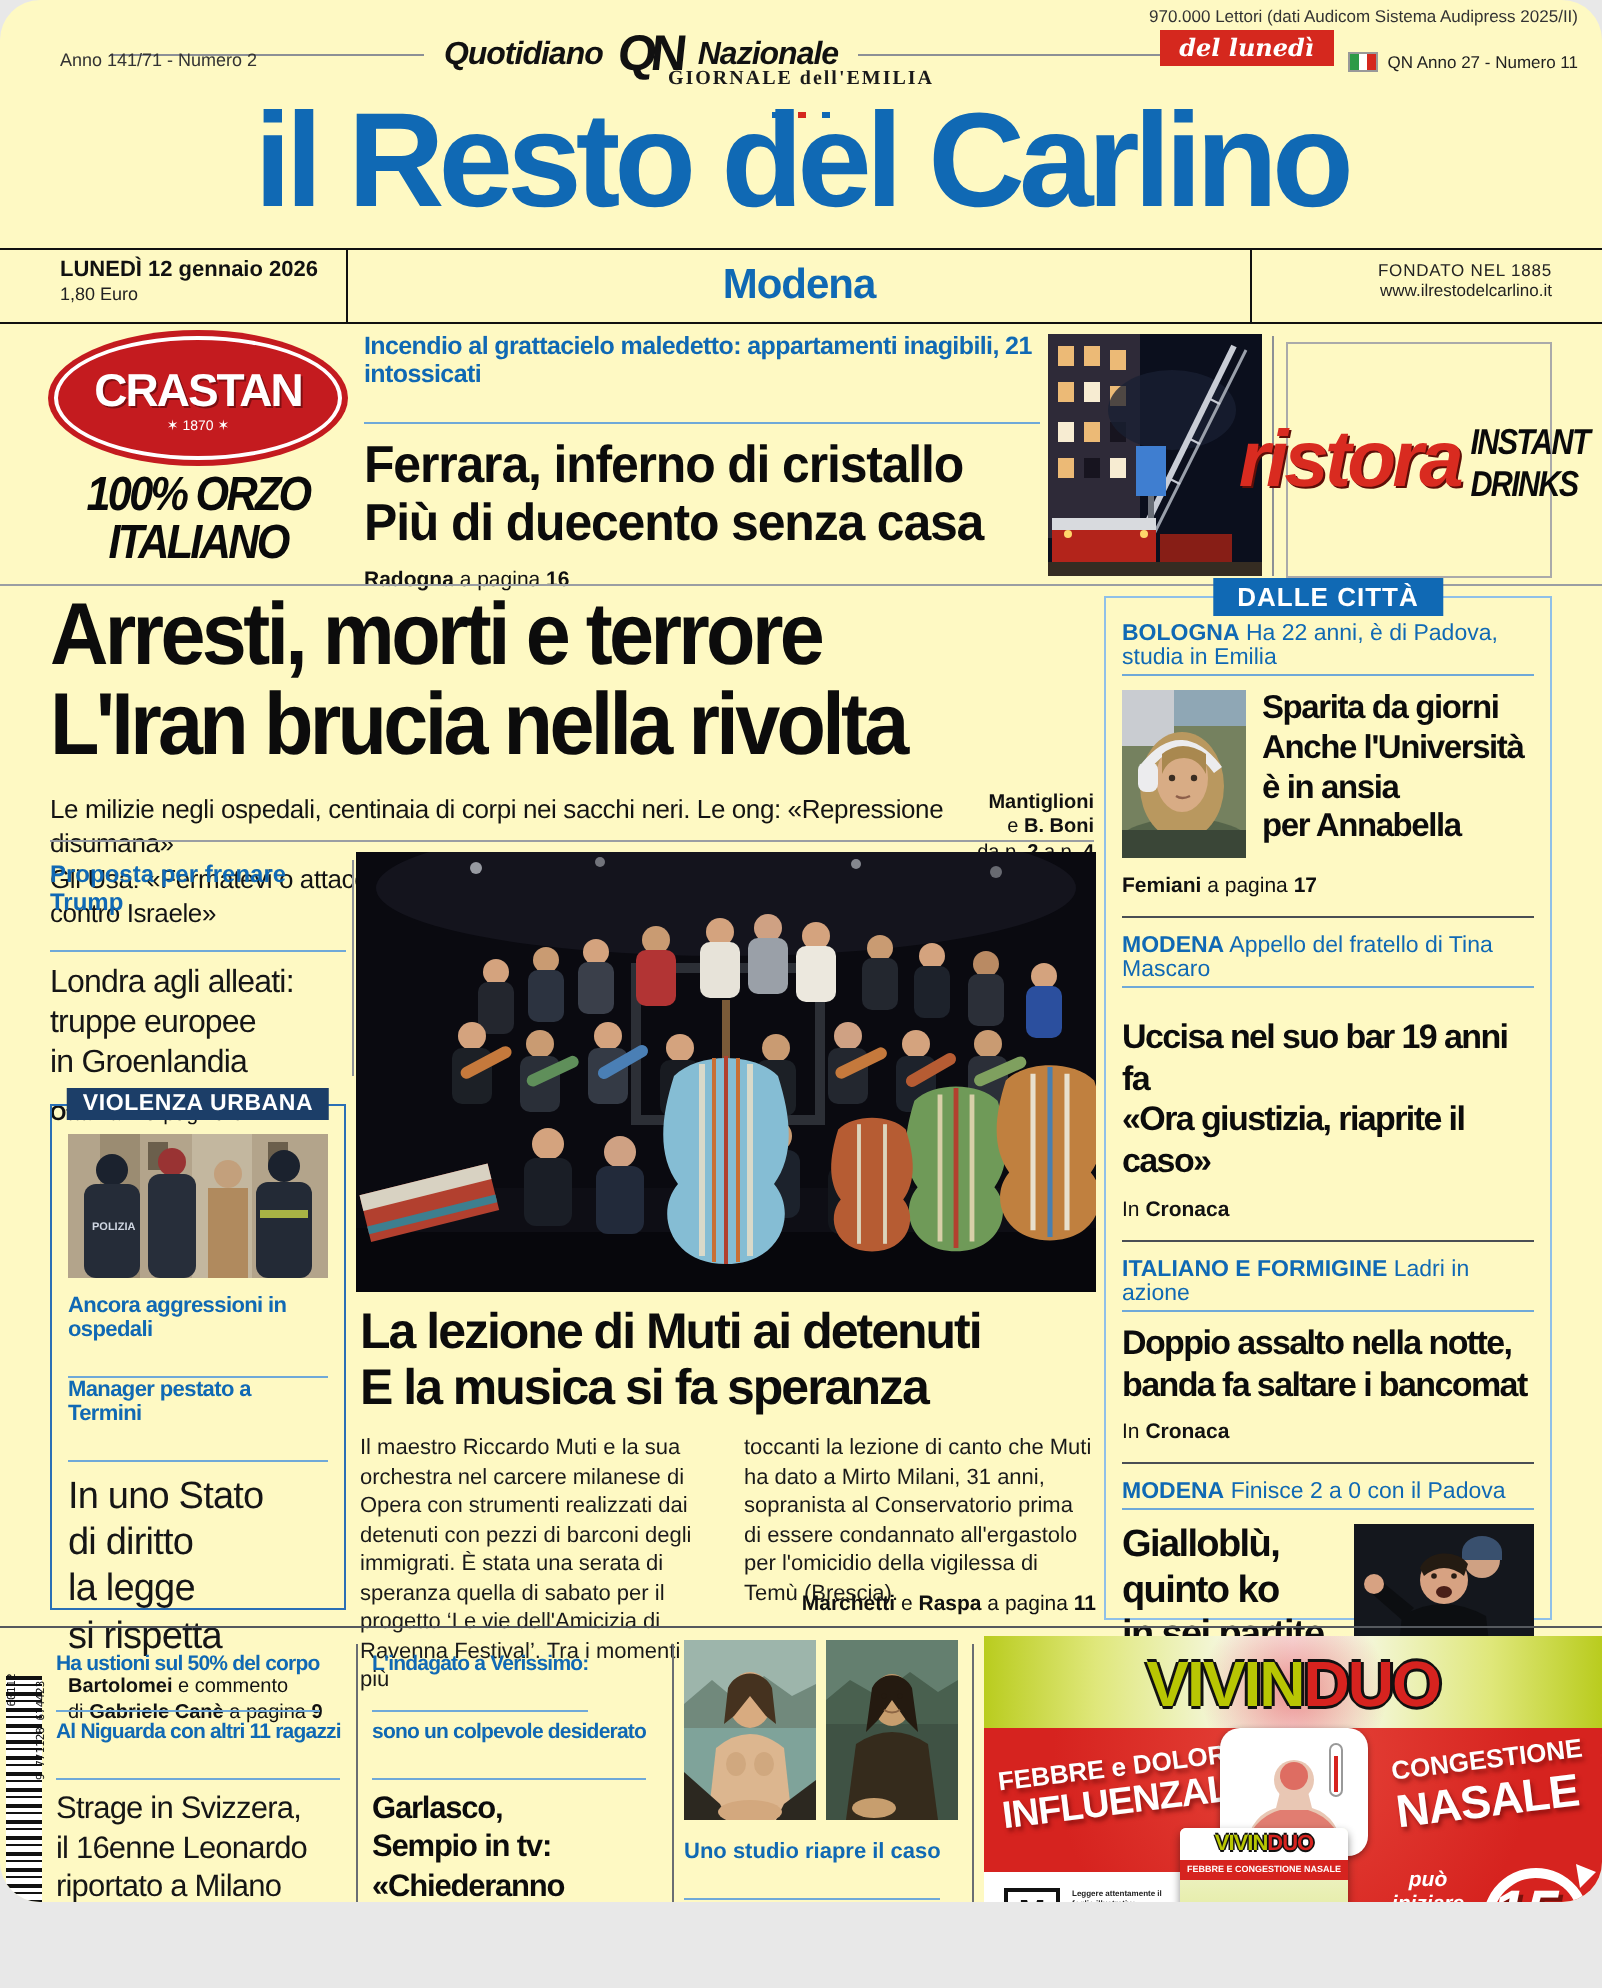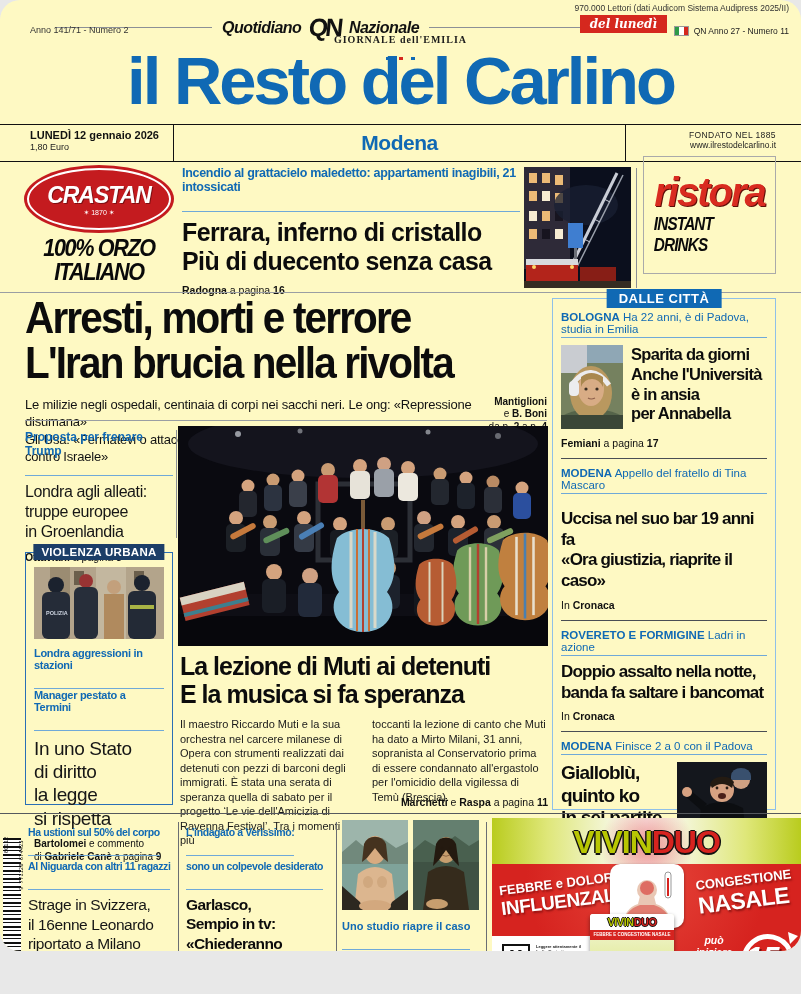--- a/index.html
+++ b/index.html
@@ -69,21 +69,21 @@
     <div style="width:176px;border-left:1px solid #111;padding:5px 25px 0 0;box-sizing:border-box;text-align:right;">
       <div style="font-size:8.5px;letter-spacing:.4px;color:#222;">FONDATO NEL 1885</div>
       <div style="font-size:8.5px;color:#222;">www.ilrestodelcarlino.it</div>
     </div>
   </div>
 
   <div class="abs" style="top:168px;left:25px;width:148px;height:120px;text-align:center;">
     <div style="width:140px;height:58px;margin:0 auto;background:#c41b1f;border-radius:50%;
                 border:2.5px solid #fff;box-shadow:0 0 0 3px #c41b1f;display:flex;flex-direction:column;
                 align-items:center;justify-content:center;">
-      <div style="color:#fff;font-weight:bold;font-style:italic;font-size:23px;letter-spacing:-1px;text-shadow:1px 1px 0 #7d0f12;">CRASTAN</div>
+      <div style="color:#fff;font-weight:bold;font-size:23px;letter-spacing:-1px;text-shadow:1px 1px 0 #7d0f12;">CRASTAN</div>
       <div style="color:#fff;font-size:7px;">✶ 1870 ✶</div>
     </div>
     <div style="margin-top:6px;font-weight:bold;font-style:italic;font-size:24px;letter-spacing:-1.5px;line-height:.98;color:#0a0a0a;transform:scaleX(.9);">
       <div>100% ORZO</div>
       <div>ITALIANO</div>
     </div>
   </div>
 
   <div class="abs" style="top:166px;left:182px;width:338px;">
     <div class="kick kick-u" style="font-size:12.5px;letter-spacing:-0.3px;">Incendio al grattacielo maledetto: appartamenti inagibili, 21 intossicati</div>
@@ -126,22 +126,22 @@
     <rect x="2" y="95" width="52" height="21" rx="2" fill="#b3241b"></rect>
     <rect x="2" y="92" width="52" height="6" fill="#d8dade"></rect>
     <rect x="56" y="100" width="36" height="16" fill="#871e16"></rect>
     <circle cx="10" cy="100" r="2" fill="#ffd76a"></circle>
       <circle cx="48" cy="100" r="2" fill="#ffd76a"></circle>
     <rect x="0" y="114" width="107" height="7" fill="#352c22"></rect>
   </svg>
 
   <div class="vdiv" style="top:168px;left:636px;height:120px;background:#8c9096;"></div>
 
-  <div class="abs" style="top:156px;left:643px;width:133px;height:118px;border:1px solid #aaa;box-sizing:border-box;
-              display:flex;flex-direction:column;align-items:center;justify-content:center;">
+  <div class="abs" style="top:171px;left:643px;width:133px;height:118px;border:1px solid #aaa;box-sizing:border-box;
+              display:flex;flex-direction:row;align-items:center;justify-content:center;">
     <div style="color:#d92b20;font-weight:bold;font-style:italic;font-size:40px;letter-spacing:-2px;line-height:.9;text-shadow:1px 1px 0 #5e0e08;">ristora</div>
     <div style="color:#0a0a0a;font-weight:bold;font-style:italic;font-size:18px;letter-spacing:-1px;transform:scaleX(.85);margin-top:4px;">INSTANT DRINKS</div>
   </div>
 
   <div class="hdiv" style="top:292px;left:0;width:801px;"></div>
 
   <div class="abs" style="top:296px;left:25px;width:522px;">
     <div class="hl-b pre" style="font-size:44px;line-height:1.02;letter-spacing:-2px;transform:scaleX(.92);transform-origin:0 0;width:108%;">Arresti, morti e terrore
 L'Iran brucia nella rivolta</div>
     <div style="display:flex;margin-top:10px;">
@@ -184,21 +184,21 @@
         <circle cx="52" cy="14" r="7" fill="#993333"></circle>
           <rect x="40" y="20" width="24" height="52" rx="6" fill="#272e3a"></rect>
         <circle cx="80" cy="20" r="7" fill="#c3a07c"></circle>
           <path d="M70,27 h20 v45 h-20 z" fill="#b08a5e"></path>
         <circle cx="108" cy="16" r="8" fill="#1b222e"></circle>
           <rect x="94" y="24" width="28" height="48" rx="6" fill="#232a36"></rect>
         <rect x="96" y="38" width="24" height="4" fill="#c9d64a" opacity=".8"></rect>
       </g>
     </svg>
     <div style="margin-top:8px;">
-      <span class="kick kick-u" style="font-size:11px;letter-spacing:-0.3px;">Londra aggressioni in stazioni</span><br>
+      <span class="kick kick-u" style="font-size:11px;letter-spacing:-0.3px;">Ancora aggressioni in ospedali</span><br>
       <span class="kick kick-u" style="font-size:11px;letter-spacing:-0.3px;">Manager pestato a Termini</span>
     </div>
     <div class="hl-l pre" style="font-size:19px;line-height:1.22;margin-top:6px;">In uno Stato
 di diritto
 la legge
 si rispetta</div>
     <div style="font-size:10px;line-height:1.3;margin-top:7px;">
       <b>Bartolomei</b><span> e commento</span><br>
       <span>di </span><b>Gabriele Canè</b><span> a pagina </span><b>9</b>
     </div>
@@ -416,21 +416,21 @@
       </div>
       <div class="hl-b pre" style="font-size:17px;line-height:1.22;margin-top:15px;letter-spacing:-0.8px;">Uccisa nel suo bar 19 anni fa
 «Ora giustizia, riaprite il caso»</div>
       <div style="font-size:10.5px;margin-top:7px;"><span>In </span><b>Cronaca</b></div>
     </div>
 
     <div class="item-div"></div>
 
     <div>
       <div style="font-size:11.5px;border-bottom:1.5px solid #6fa9d8;padding-bottom:2px;">
-        <b class="blue">ROVERETO E FORMIGINE</b><span class="blue"> Ladri in azione</span>
+        <b class="blue">ITALIANO E FORMIGINE</b><span class="blue"> Ladri in azione</span>
       </div>
       <div class="hl-b pre" style="font-size:17px;line-height:1.22;margin-top:6px;letter-spacing:-0.8px;">Doppio assalto nella notte,
 banda fa saltare i bancomat</div>
       <div style="font-size:10.5px;margin-top:7px;"><span>In </span><b>Cronaca</b></div>
     </div>
 
     <div class="item-div"></div>
 
     <div>
       <div style="font-size:11.5px;border-bottom:1.5px solid #6fa9d8;padding-bottom:2px;">

